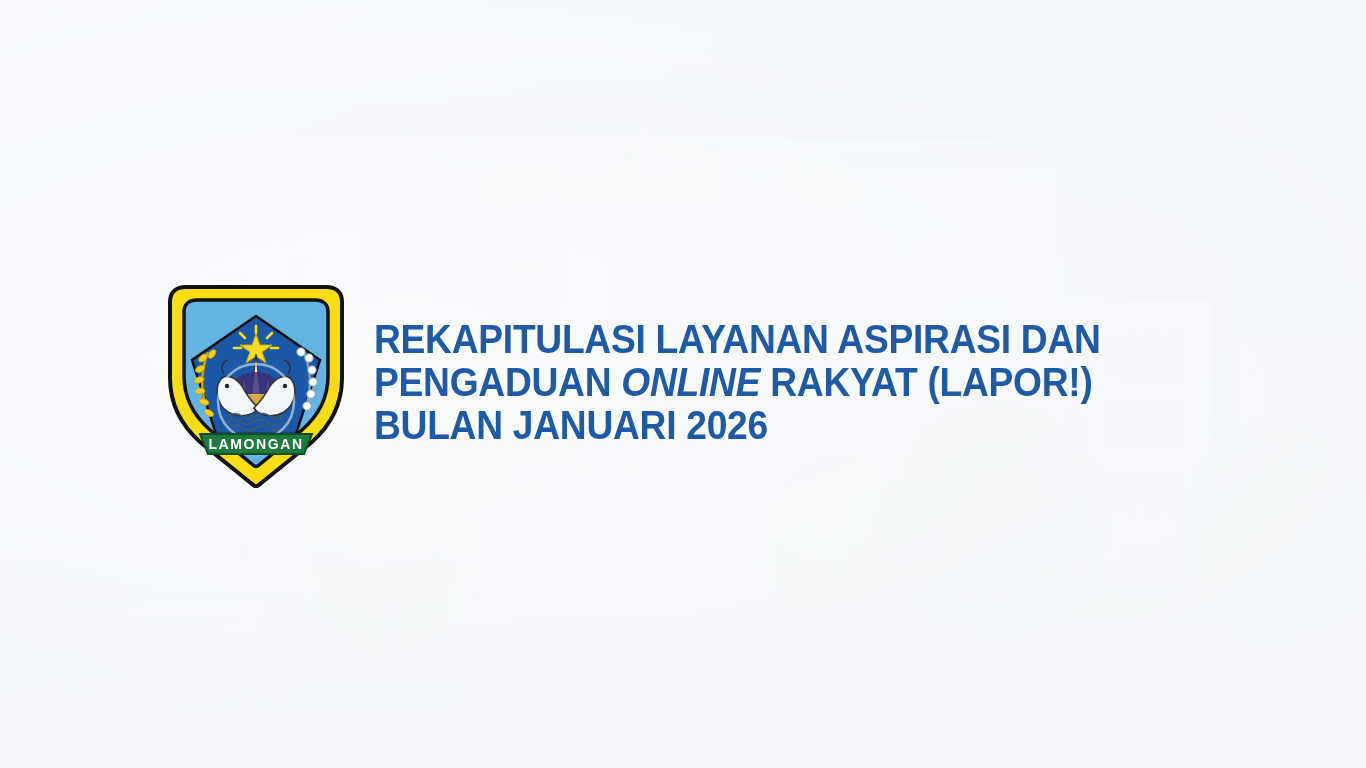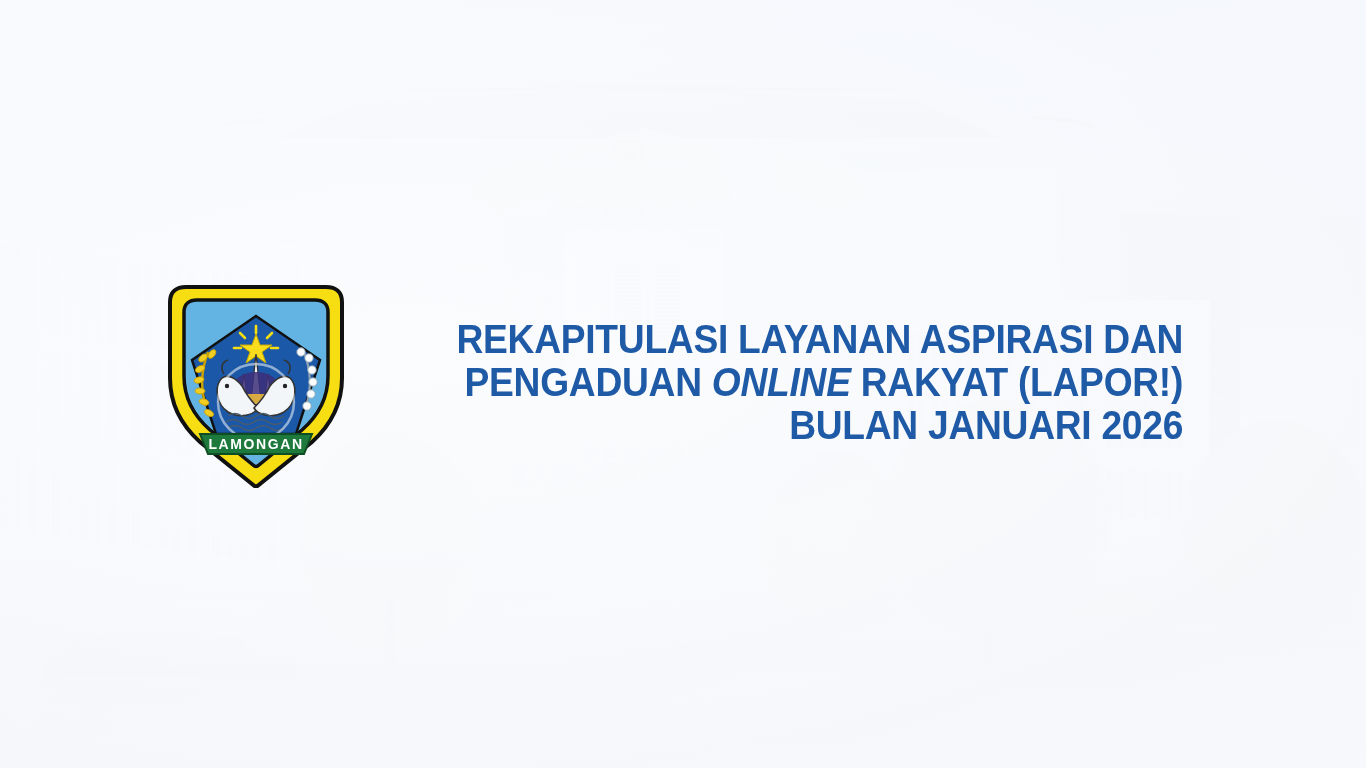--- a/index.html
+++ b/index.html
@@ -266,21 +266,21 @@
   }
 
   
   .content{ position:absolute; inset:0; }
 
   .emblem{
     position:absolute; left:162px; top:282px; width:188px; height:208px;
   }
 
   .titleBlock{
-    position:absolute; left:374px; top:318px; width:870px;text-align:right;
+    position:absolute; left:374px; top:318px; width:870px;
   }
   .titleLine{
     color:#1F5AA6;
     font-family:"Liberation Sans", sans-serif;
     font-weight:700;
     font-size:40px;
     line-height:43px;
     letter-spacing:-.3px;
     white-space:nowrap;
     transform:scaleX(.93);

